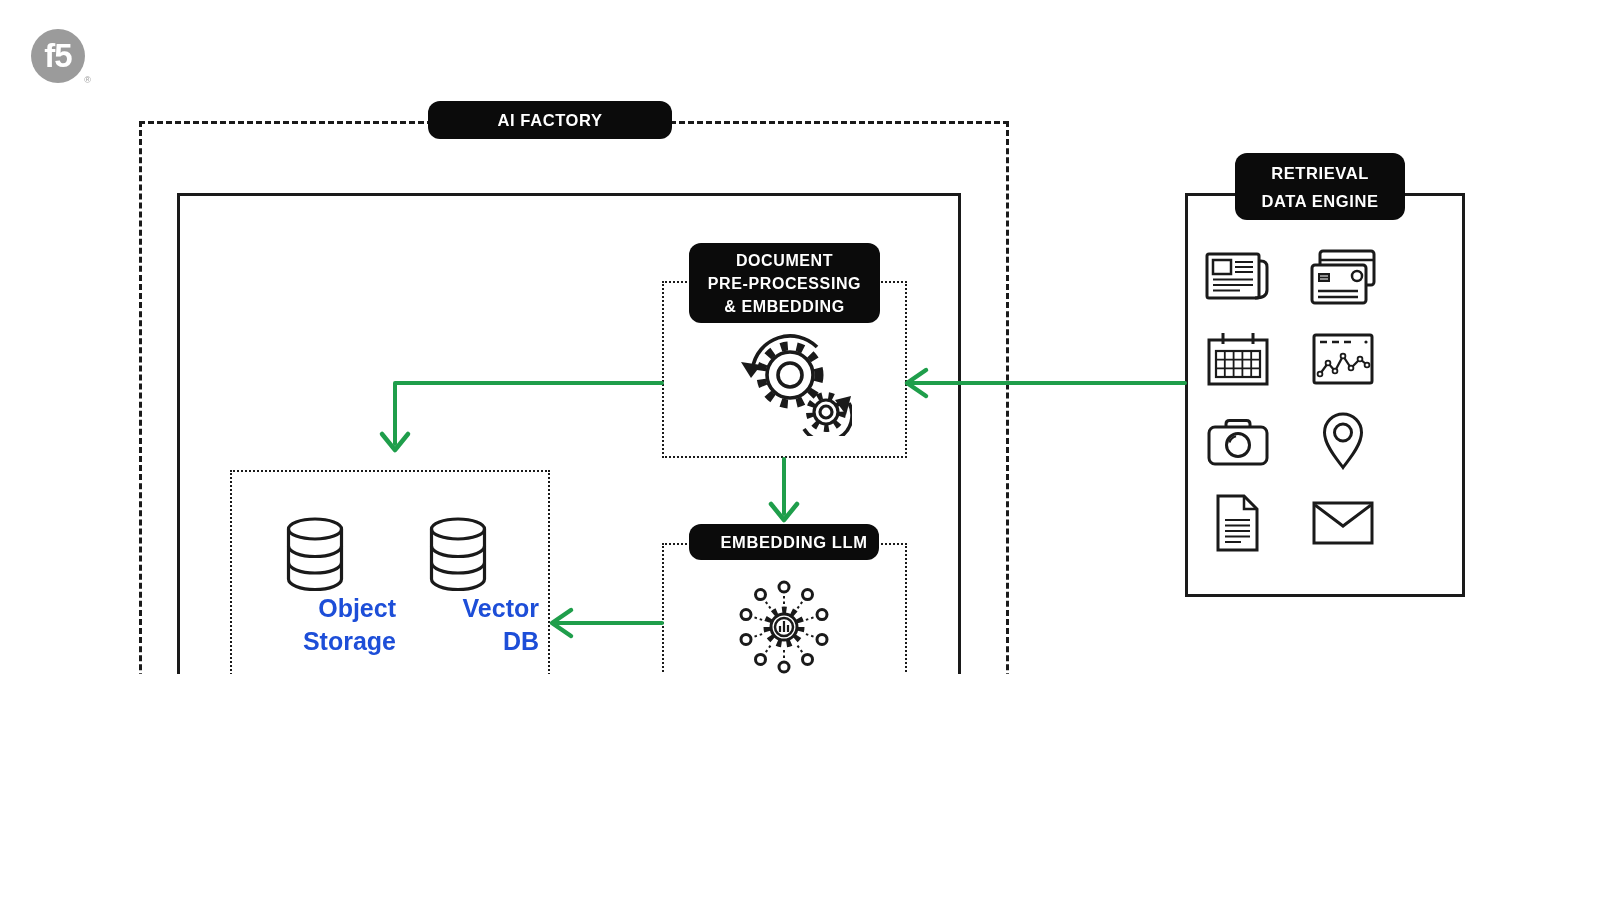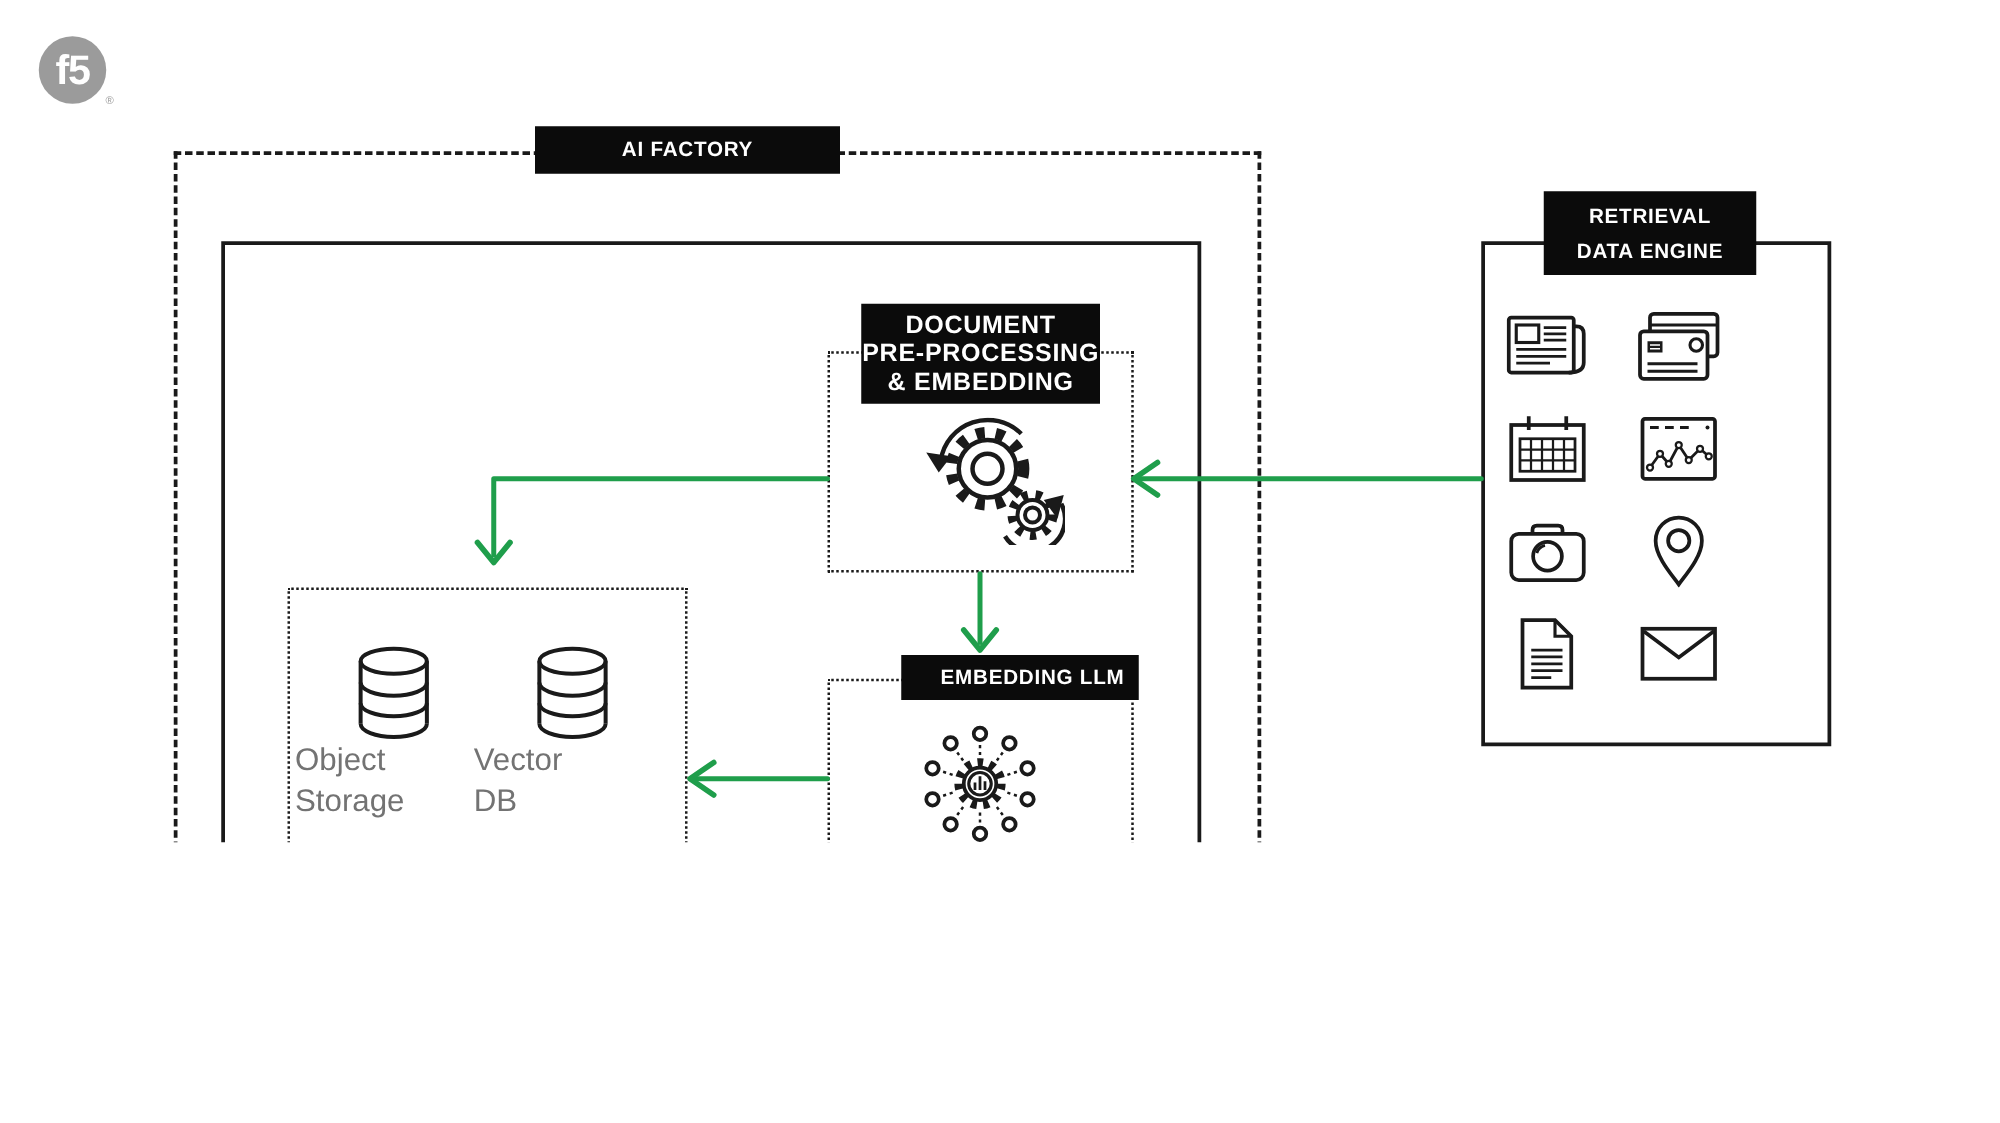--- a/index.html
+++ b/index.html
@@ -20,42 +20,43 @@
   #ret-box        { left: 230px; top: 470px; width: 320px; height: 233px; }
   #eds-box        { left: 1185px; top: 193px; width: 280px; height: 404px; background:#fff; }
 
   
   .label {
     position: absolute; z-index: 3;
     background: var(--label-bg, #0b0b0b); color: var(--label-text, #ffffff);
     display: flex; flex-direction: column; align-items: center; justify-content: center;
     font-weight: 700; font-size: 16.5px; letter-spacing: 0.6px; text-align: center;
     line-height: 24px;
+    border-radius: 12px;
   }
   #ai-factory-label { left: 428px; top: 101px; width: 244px; height: 38px; }
   #ras-label        { left: 382px; top: 174px; width: 376px; height: 39px; }
-  #doc-label        { left: 689px; top: 243px; width: 191px; height: 80px; font-size: 20px; line-height: 23px;}
-  #emb-label        { left: 721px; top: 524px; width: 190px; height: 36px; padding-left: 20px; }
+  #doc-label        { left: 689px; top: 243px; width: 191px; height: 80px; font-size: 16px; line-height: 23px;}
+  #emb-label        { left: 689px; top: 524px; width: 190px; height: 36px; padding-left: 20px; }
   #ret-label        { left: 275px; top: 453px; width: 232px; height: 35px; }
   #eds-label        { left: 1235px; top: 153px; width: 170px; height: 67px; line-height: 28px; }
 
   
   #arrows { position: absolute; left: 0; top: 0; z-index: 2; pointer-events: none; }
 
   
   .icon { color: var(--line-black, #1a1a1a); display: block; }
   .icon-abs { position: absolute; z-index: 2; }
   #doc-icon { left: 738px; top: 334px; }
   #emb-icon { left: 736px; top: 579px; }
   #cyl-object { left: 285px; top: 516px; }
   #cyl-vector { left: 428px; top: 516px; }
 
   .db-label {
-    position: absolute; z-index: 2; width: 160px; text-align: left;
-    font-size: 25px; line-height: 33px; color: #737373; font-weight: 400;
+    position: absolute; z-index: 2; width: 160px; text-align: right;
+    font-size: 25px; line-height: 33px; color: #1d4ed8; font-weight: 700;
   }
   #object-storage-label { left: 236px; top: 592px; }
   #vector-db-label      { left: 379px; top: 592px; }
 
   
   #eds-grid {
     position: absolute; left: 1185px; top: 236px; width: 210px; height: 328px; z-index: 2;
     display: grid; grid-template-columns: repeat(2, 1fr); grid-template-rows: repeat(4, 1fr);
     justify-items: center; align-items: center;
   }

